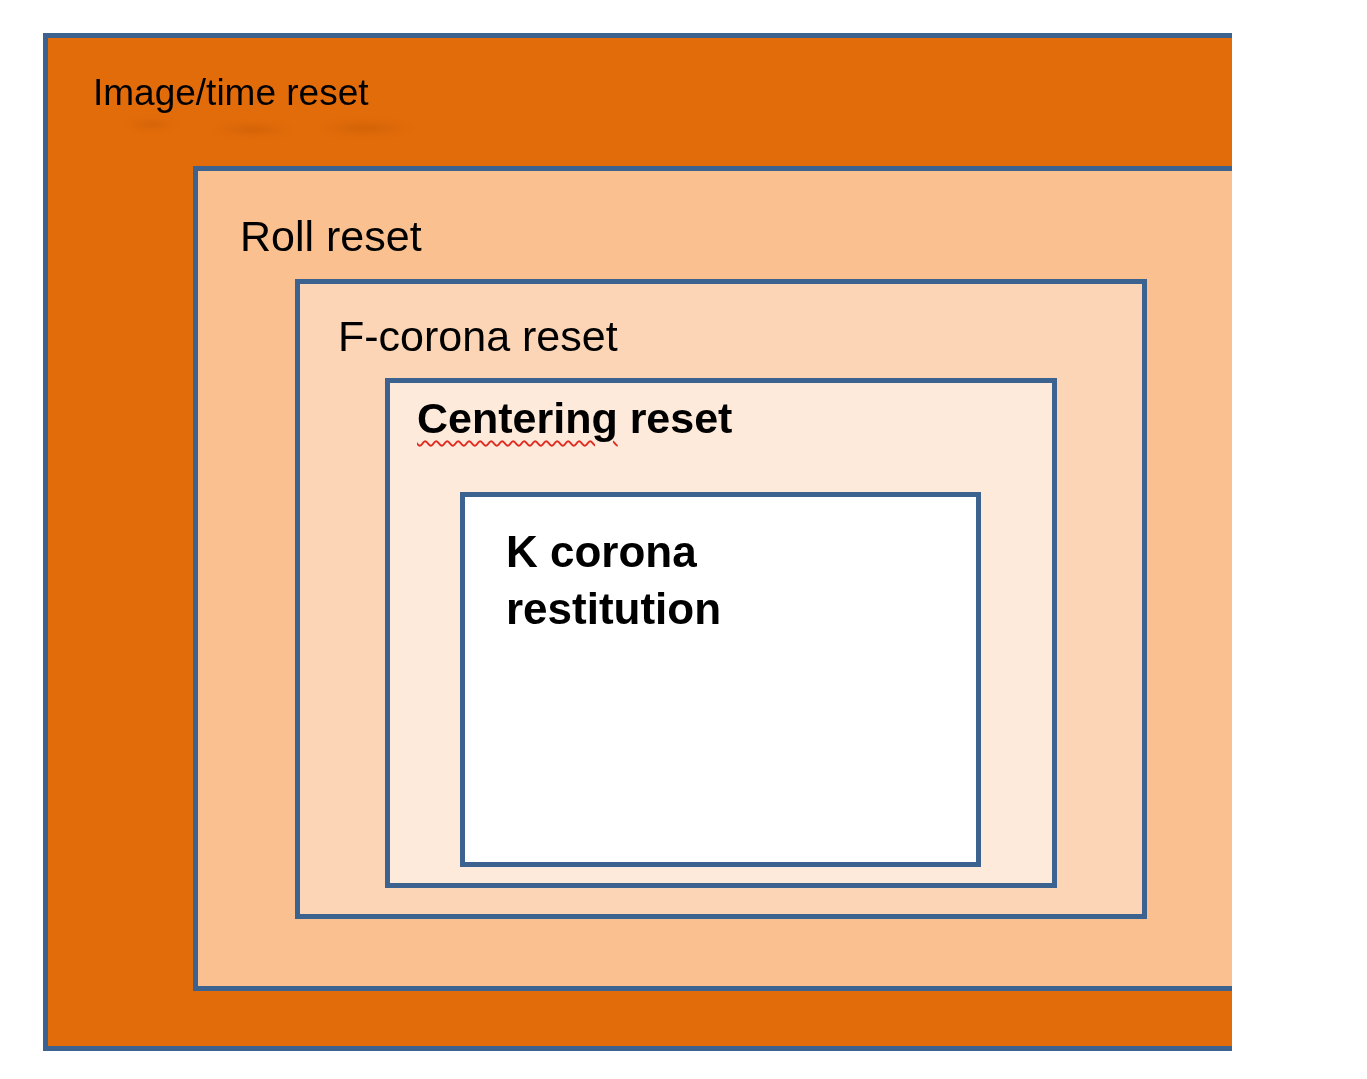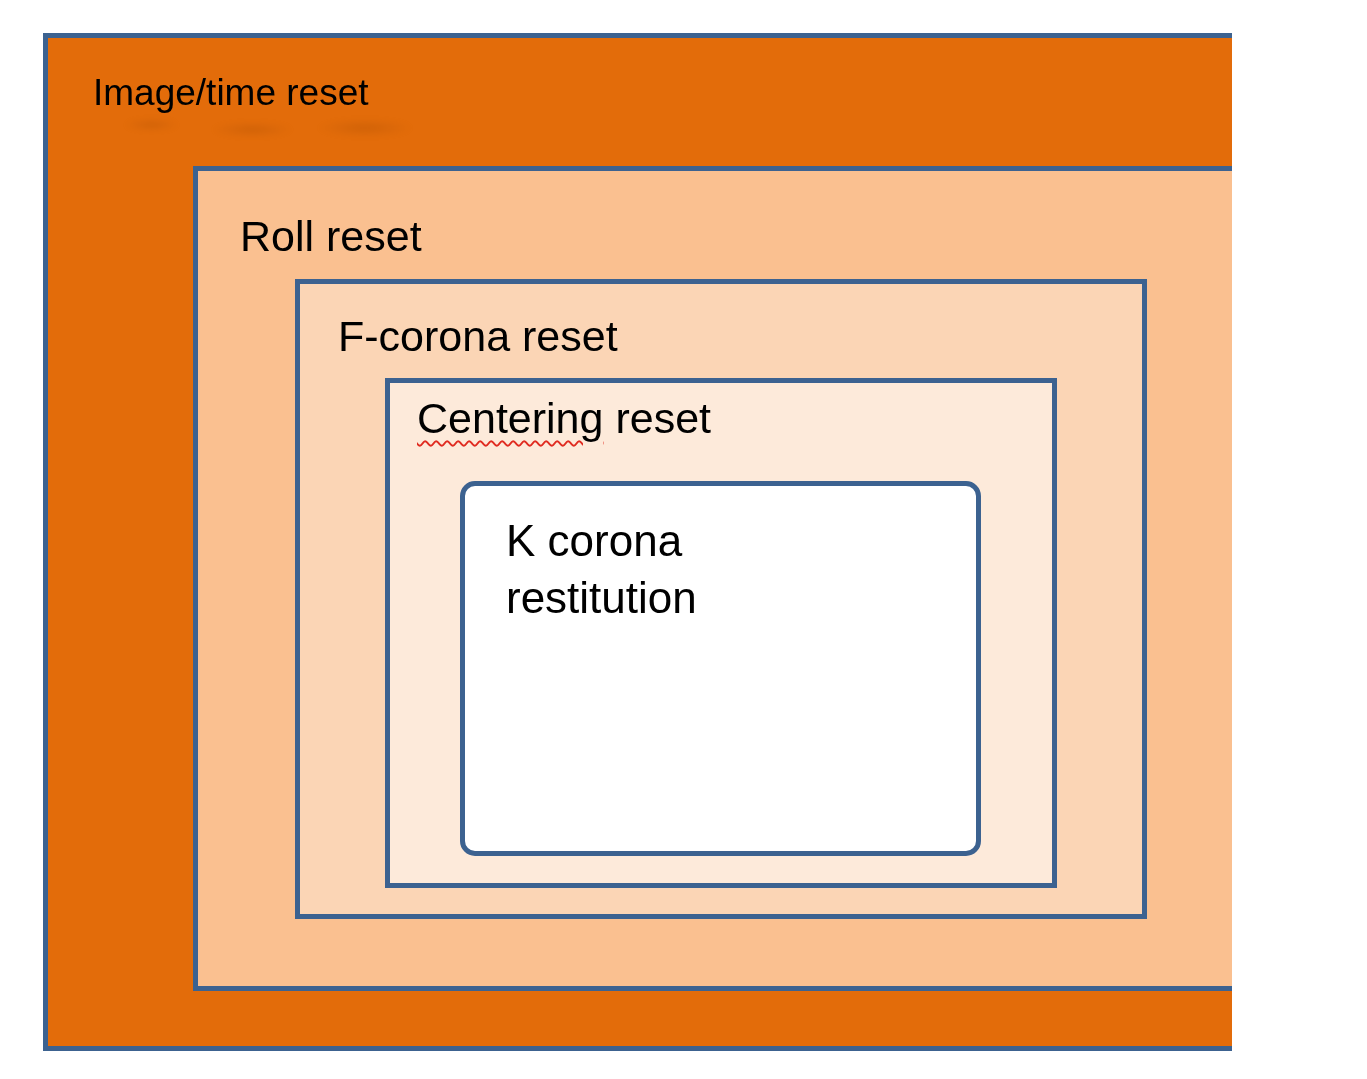--- a/index.html
+++ b/index.html
@@ -53,21 +53,21 @@
   .box-centering { left: 85px; top: 94px; width: 672px; height: 510px; }
   .label-centering { left: 27px; top: 11px; font-size: 43px; }
   .misspelled {
     text-decoration-line: underline;
     text-decoration-style: wavy;
     text-decoration-color: var(--spellcheck, #E02B20);
     text-decoration-thickness: 2px;
     text-underline-offset: 7px;
   }
   
-  .box-k-corona { left: 70px; top: 98px; width: 521px; height: 375px; border-radius: 15px; }
+  .box-k-corona { left: 70px; top: 109px; width: 521px; height: 375px; }
   .label-k-corona {
     left: 41px; top: 26px;
     font-size: 44px;
     line-height: 1.3;
     white-space: normal;
     width: 290px;
   }
 </style>
 </head>
 <body>
@@ -81,21 +81,21 @@
     <div class="ghost-artifact"></div>
 
     <div class="level-box box-roll" style="background-color: rgb(250, 192, 144);">
 
       <div class="level-label label-roll">Roll reset</div>
 
       <div class="level-box box-f-corona" style="background-color: rgb(251, 213, 181);">
 
         <div class="level-label label-f-corona">F-corona reset</div>
 
-        <div class="level-box box-centering" style="background-color: rgb(253, 234, 218);">
+        <div class="level-box box-centering" style="background-color: rgb(253, 234, 218); font-weight: bold;">
 
           <div class="level-label label-centering"><span class="misspelled">Centering</span><span> reset</span></div>
 
           <div class="level-box box-k-corona" style="background-color: rgb(255, 255, 255);">
 
             <div class="level-label label-k-corona">K corona restitution</div>
 
           </div>
         </div>
       </div>

